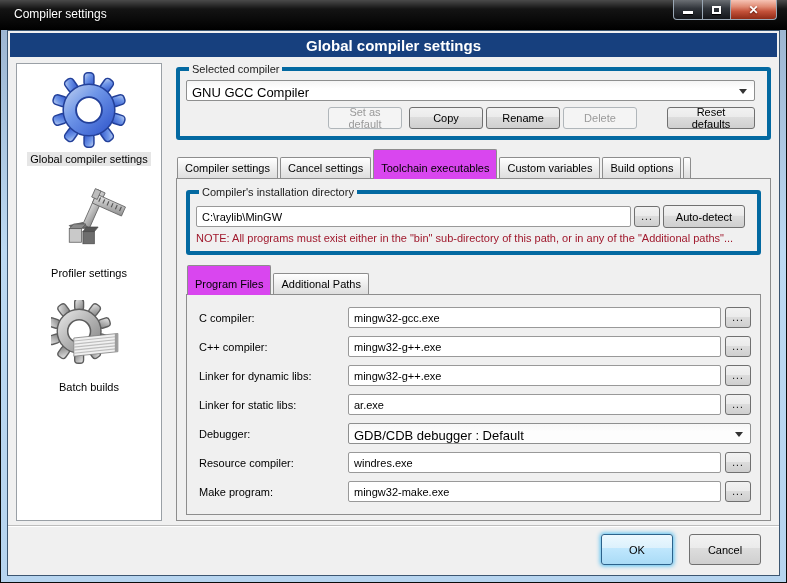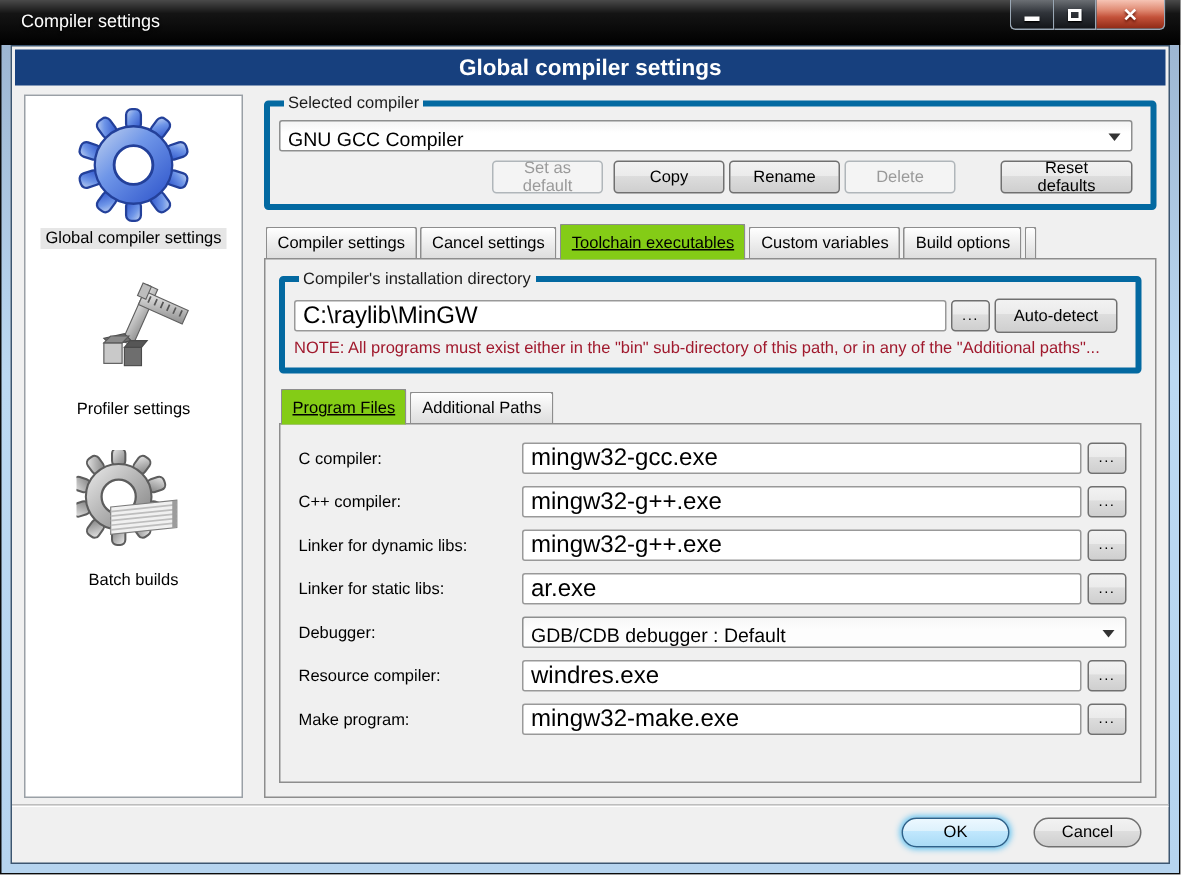--- a/index.html
+++ b/index.html
@@ -63,44 +63,44 @@
 
   .sel-buttons { display:flex; justify-content:flex-end; margin-top:6px; }
   .sel-buttons .btn { width:74px; margin-left:3px; }
   .sel-buttons .btn.first { margin-left:0; margin-right:4px; }
   .sel-buttons .btn.reset { width:88px; margin-left:30px; }
 
   
   .tabs { display:flex; align-items:flex-end; margin-top:9px; position:relative; z-index:2; padding-left:1px; }
   .tab { border:1px solid #8d8d8d; border-bottom:none; border-radius:2px 2px 0 0; font-size:11px; padding:4px 7px 4px 7px;
     background:linear-gradient(#ffffff,#e7e7e7 70%, #dedede); margin-right:2px; white-space:nowrap; cursor:default; }
-  .tab.active { background:#84cc16; padding-top:6px; padding-bottom:5px; margin-bottom:-1px;text-decoration:underline; }
+  .tab.active { background:#d946ef; padding-top:12px; padding-bottom:5px; margin-bottom:-1px; }
   .tab.partial { width:8px; overflow:hidden; padding-left:2px; padding-right:0; margin-right:3px; color:transparent; }
 
   .tabpage { border:1px solid #8d8d8d; flex:1; padding:7px 9px 9px 9px; display:flex; flex-direction:column; min-height:0; }
 
   
   .dir-row { display:flex; gap:3px; align-items:center; margin-top:2px; }
-  .textbox { height:21px; border:1px solid #999; border-radius:2px; background:#fff; font-size:16px;
+  .textbox { height:21px; border:1px solid #999; border-radius:2px; background:#fff; font-size:11px;
     font-family:"Liberation Sans",sans-serif; padding:0 5px; width:100%; }
   .dir-row .textbox { flex:1; }
   .autodetect { width:82px; height:23px; }
   .note { font-size:11px; color:#a0192d; margin-top:4px; white-space:nowrap; overflow:hidden; }
 
   
   .subtabs { margin-top:10px; }
   .subpage { border:1px solid #8d8d8d; flex:1; padding:12px 9px; }
   .fields { display:grid; grid-template-columns:148px 1fr 26px; column-gap:4px; row-gap:8px; align-items:center; }
   .fields label { font-size:11px; color:#000; padding-left:3px; }
   .combo.full { grid-column:2 / 4; background:linear-gradient(#f7f7f7,#fdfdfd 40%); }
 
   
   .footer { border-top:1px solid #bdbdbd; box-shadow:inset 0 1px 0 #ffffff; padding:8px 18px 10px 18px;
     display:flex; justify-content:flex-end; gap:16px; }
-  .footer .btn { width:72px; height:20px;border-radius:10px; }
+  .footer .btn { width:72px; height:31px; }
 </style>
 </head>
 <body>
 
 <div class="win">
 
   <div class="titlebar">
     <span class="title-text">Compiler settings</span>
     <div class="win-controls">
       <div class="wbtn min">

